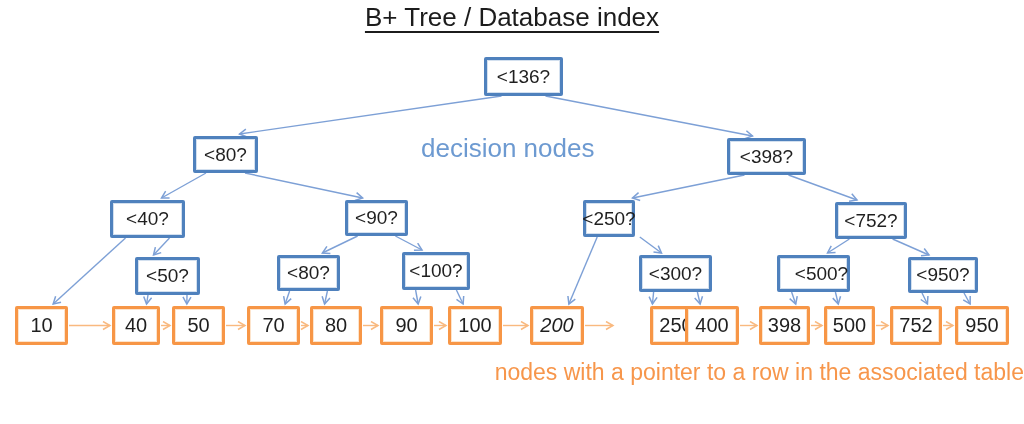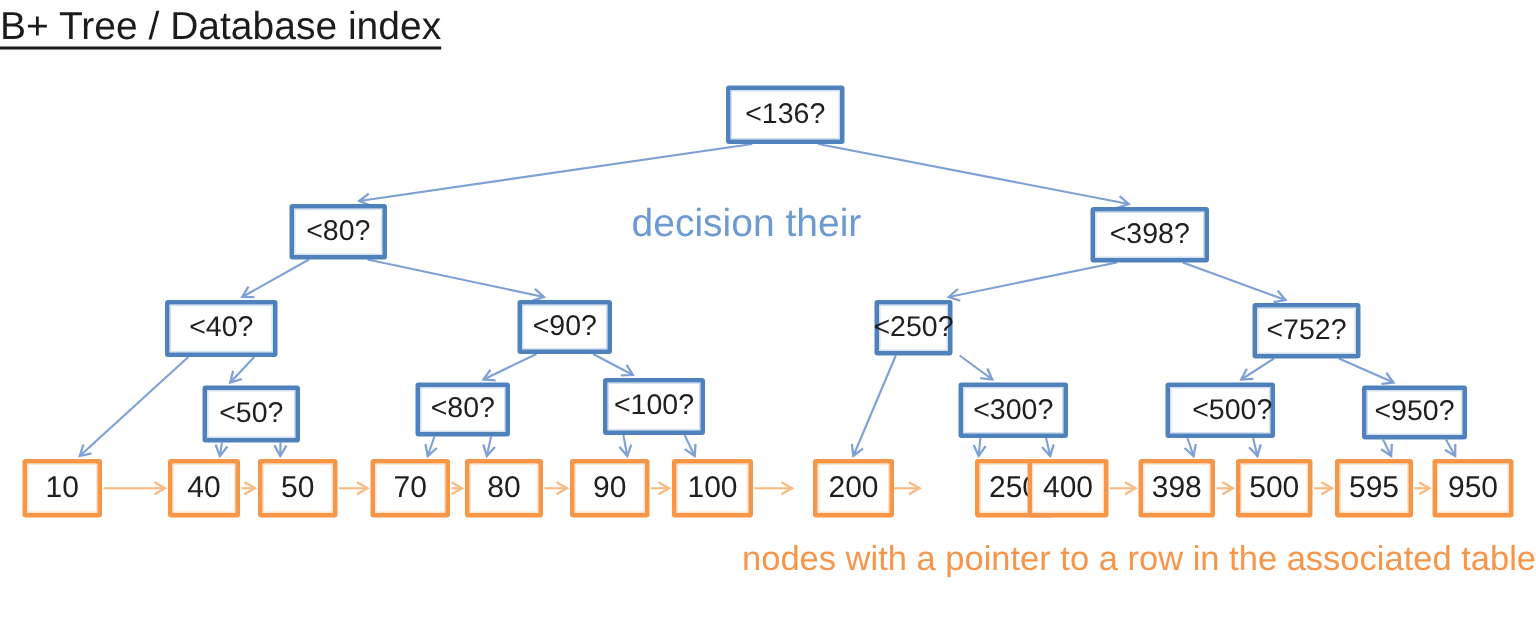--- a/index.html
+++ b/index.html
@@ -1,19 +1,19 @@
 <!DOCTYPE html>
 <html style="--blue: #4f81bd; --label-blue: #6d9ad1; --orange: #f79646; --caption-orange: #f7964b; --ink: #1f1f1f;"><head>
 <meta charset="utf-8">
 <style>
   html,body{margin:0;padding:0;background:#ffffff;}
   body{width:1024px;height:424px;overflow:hidden;font-family:"Liberation Sans",sans-serif;}
   .canvas{position:relative;width:1024px;height:424px;background:#fff;}
   svg.layer{position:absolute;left:0;top:0;width:1024px;height:424px;}
-  .title{position:absolute;top:2px;left:0;width:100%;margin:0;
+  .title{position:absolute;top:2px;left:0;width:100%;text-align:center;margin:0;
          font-size:26px;font-weight:500;color:#1c1c1c;
          text-decoration:underline;text-underline-offset:5px;text-decoration-thickness:2px;}
   .decision-label{position:absolute;left:421px;top:133px;font-size:26px;color:var(--label-blue);}
   .node{position:absolute;box-sizing:border-box;background:#fff;display:flex;
         align-items:center;justify-content:center;color:var(--ink);border-radius:2px;}
   .dnode{border:3px solid var(--blue);font-size:19px;box-shadow:inset 0 0 0 1px #d3e0ef;}
   .lnode{border:3px solid var(--orange);font-size:20px;box-shadow:inset 0 0 0 1px #fde4cc;}
   .caption{position:absolute;left:0;top:358px;width:100%;text-align:right;
            color:var(--caption-orange);font-size:23px;line-height:29px;}
 </style>
@@ -71,21 +71,21 @@
         <line x1="668" y1="325.5" x2="683" y2="325.5" stroke="#f9b97f" stroke-width="1.4" marker-end="url(#ao)"></line>
         <line x1="740" y1="325.5" x2="757" y2="325.5" stroke="#f9b97f" stroke-width="1.4" marker-end="url(#ao)"></line>
         <line x1="811" y1="325.5" x2="822" y2="325.5" stroke="#f9b97f" stroke-width="1.4" marker-end="url(#ao)"></line>
         <line x1="876" y1="325.5" x2="888" y2="325.5" stroke="#f9b97f" stroke-width="1.4" marker-end="url(#ao)"></line>
         <line x1="943" y1="325.5" x2="953" y2="325.5" stroke="#f9b97f" stroke-width="1.4" marker-end="url(#ao)"></line>
       </g>
   </svg>
 
   <h1 class="title">B+ Tree / Database index</h1>
 
-  <div class="decision-label">decision their</div>
+  <div class="decision-label">decision nodes</div>
 
   <div id="nodes">
       <div class="node dnode" style="left: 484px; top: 57px; width: 79px; height: 39px;">&lt;136?</div>
       <div class="node dnode" style="left: 193px; top: 136px; width: 65px; height: 37px;">&lt;80?</div>
       <div class="node dnode" style="left: 727px; top: 138px; width: 79px; height: 37px;">&lt;398?</div>
       <div class="node dnode" style="left: 110px; top: 200px; width: 75px; height: 38px;">&lt;40?</div>
       <div class="node dnode" style="left: 345px; top: 200px; width: 63px; height: 36px;">&lt;90?</div>
       <div class="node dnode" style="left: 583px; top: 200px; width: 52px; height: 37px;">&lt;250?</div>
       <div class="node dnode" style="left: 835px; top: 202px; width: 72px; height: 37px;">&lt;752?</div>
       <div class="node dnode" style="left: 135px; top: 257px; width: 65px; height: 38px;">&lt;50?</div>
@@ -94,26 +94,26 @@
       <div class="node dnode" style="left: 639px; top: 255px; width: 73px; height: 37px;">&lt;300?</div>
       <div class="node dnode" style="left: 777px; top: 255px; width: 73px; height: 37px; padding-left: 16px;">&lt;500?</div>
       <div class="node dnode" style="left: 908px; top: 257px; width: 70px; height: 36px;">&lt;950?</div>
       <div class="node lnode" style="left: 15px; top: 306px; width: 53px; height: 39px;">10</div>
       <div class="node lnode" style="left: 112px; top: 306px; width: 48px; height: 39px;">40</div>
       <div class="node lnode" style="left: 172px; top: 306px; width: 53px; height: 39px;">50</div>
       <div class="node lnode" style="left: 247px; top: 306px; width: 53px; height: 39px;">70</div>
       <div class="node lnode" style="left: 310px; top: 306px; width: 52px; height: 39px;">80</div>
       <div class="node lnode" style="left: 380px; top: 306px; width: 53px; height: 39px;">90</div>
       <div class="node lnode" style="left: 448px; top: 306px; width: 54px; height: 39px;">100</div>
-      <div class="node lnode" style="left: 542px; top: 306px; width: 54px; height: 39px;">200</div>
+      <div class="node lnode" style="left: 530px; top: 306px; width: 54px; height: 39px; font-style: italic;">200</div>
       <div class="node lnode" style="left: 650px; top: 306px; width: 52px; height: 39px;">250</div>
       <div class="node lnode" style="left: 685px; top: 306px; width: 54px; height: 39px;">400</div>
       <div class="node lnode" style="left: 759px; top: 306px; width: 51px; height: 39px;">398</div>
       <div class="node lnode" style="left: 824px; top: 306px; width: 51px; height: 39px;">500</div>
-      <div class="node lnode" style="left: 890px; top: 306px; width: 52px; height: 39px;">595</div>
+      <div class="node lnode" style="left: 890px; top: 306px; width: 52px; height: 39px;">752</div>
       <div class="node lnode" style="left: 955px; top: 306px; width: 54px; height: 39px;">950</div>
     </div>
 
   <div class="caption">
     <div>nodes with a pointer to a row in the associated table</div>
   </div>
 
 </div>
 
 </body></html>

